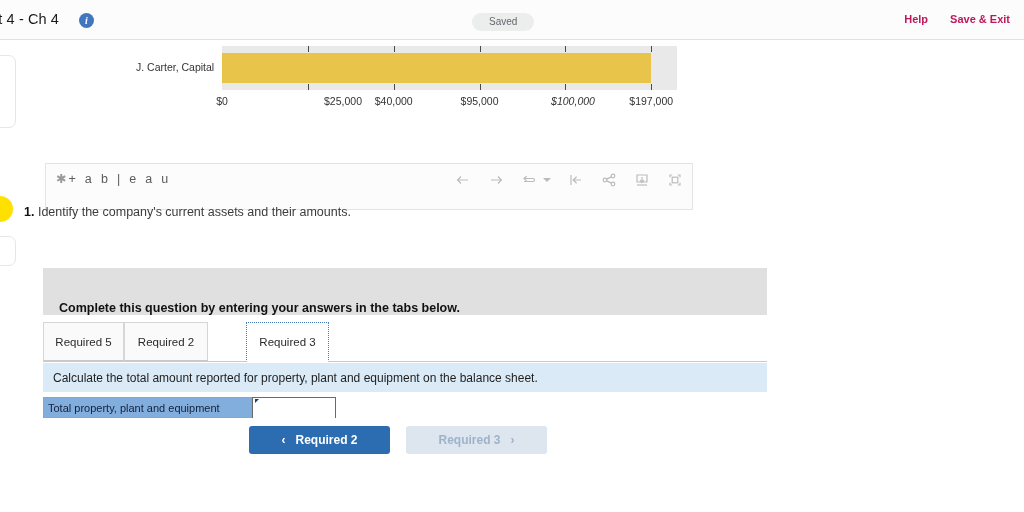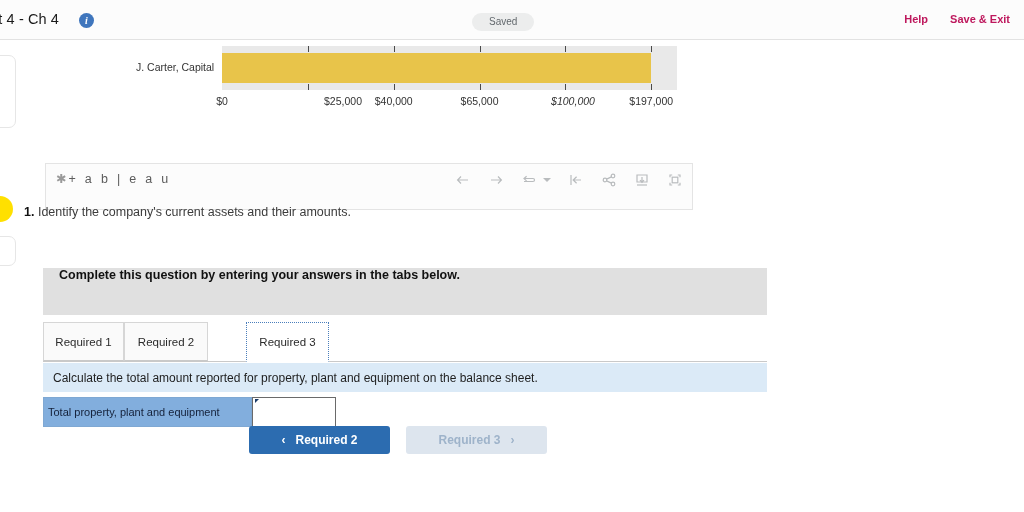--- a/index.html
+++ b/index.html
@@ -121,21 +121,21 @@
     font-size: 12.5px; color: #3c3c3c; line-height: 15.5px;
   }
   .req-list div { margin-bottom: 3px; white-space: nowrap; }
   .req-list b { color: #111; font-weight: bold; }
 
   
   .banner {
     position: absolute; left: 43px; top: 268px;
     width: 724px; height: 47px;
     background: #e0e0e0;
-    display: flex; align-items: flex-start;
+    display: flex; align-items: flex-end;
   }
   .banner span {
     font-size: 12.5px; font-weight: bold; color: #111; margin-left: 16px;
   }
 
   .tabstrip {
     position: absolute; left: 43px; top: 322px;
     width: 724px; height: 40px;
     border-bottom: 1px solid #c9c9c9;
   }
@@ -165,21 +165,21 @@
     width: 724px; height: 29px;
     background: #dbeaf7;
     display: flex; align-items: center;
   }
   .subinstr span {
     font-size: 12px; color: #1e1e1e; margin-left: 10px;
   }
 
   .answer-row {
     position: absolute; left: 43px; top: 397px;
-    height: 30px; display: flex; align-items: stretch;
+    height: 21px; display: flex; align-items: stretch;
   }
   .answer-label {
     width: 209px;
     background: #82aedd;
     border: 1px solid #7fa8d3;
     display: flex; align-items: center;
     font-size: 11px; color: #14213a; padding-left: 4px;
     white-space: nowrap;
   }
   .answer-input {
@@ -236,21 +236,21 @@
     <div class="chart-bar" title="J. Carter, Capital" style="background: rgb(232, 196, 74); width: 429.245px;"></div>
     <div class="tick-label" style="left: 222px;">$0</div>
     <div class="tick-top" style="left: 307.849px;"></div>
     <div class="tick-bot" style="left: 307.849px;"></div>
     <div class="tick-label" style="left: 295px; margin-left: 48px;">$25,000</div>
     <div class="tick-top" style="left: 393.698px;"></div>
     <div class="tick-bot" style="left: 393.698px;"></div>
     <div class="tick-label" style="left: 393.698px;">$40,000</div>
     <div class="tick-top" style="left: 479.547px;"></div>
     <div class="tick-bot" style="left: 479.547px;"></div>
-    <div class="tick-label" style="left: 479.547px;">$65,000</div>
+    <div class="tick-label" style="left: 479.547px;">$95,000</div>
     <div class="tick-top" style="left: 565.396px;"></div>
     <div class="tick-bot" style="left: 565.396px;"></div>
     <div class="tick-label" style="left: 573px; font-style: italic;">$100,000</div>
     <div class="tick-top" style="left: 651.245px;"></div>
     <div class="tick-bot" style="left: 651.245px;"></div>
     <div class="tick-label" style="left: 651.245px;">$197,000</div>
   </div>
 
 <div class="tableau-bar">
   <div class="tab-logo">
@@ -305,21 +305,21 @@
 
 <div class="req-list" id="req-list">
     <div><b>1. </b><span>Identify the company's current assets and their amounts.</span></div>
   </div>
 
 <div class="banner">
   <span>Complete this question by entering your answers in the tabs below.</span>
 </div>
 
 <div class="tabstrip">
-  <div class="tab tab-1">Required 1</div>
+  <div class="tab tab-1">Required 5</div>
   <div class="tab tab-2">Required 2</div>
   <div class="tab-3-outer"></div>
   <div class="tab tab-3">Required 3</div>
 </div>
 
 <div class="subinstr">
   <span>Calculate the total amount reported for property, plant and equipment on the balance sheet.</span>
 </div>
 
 <div class="answer-row">

